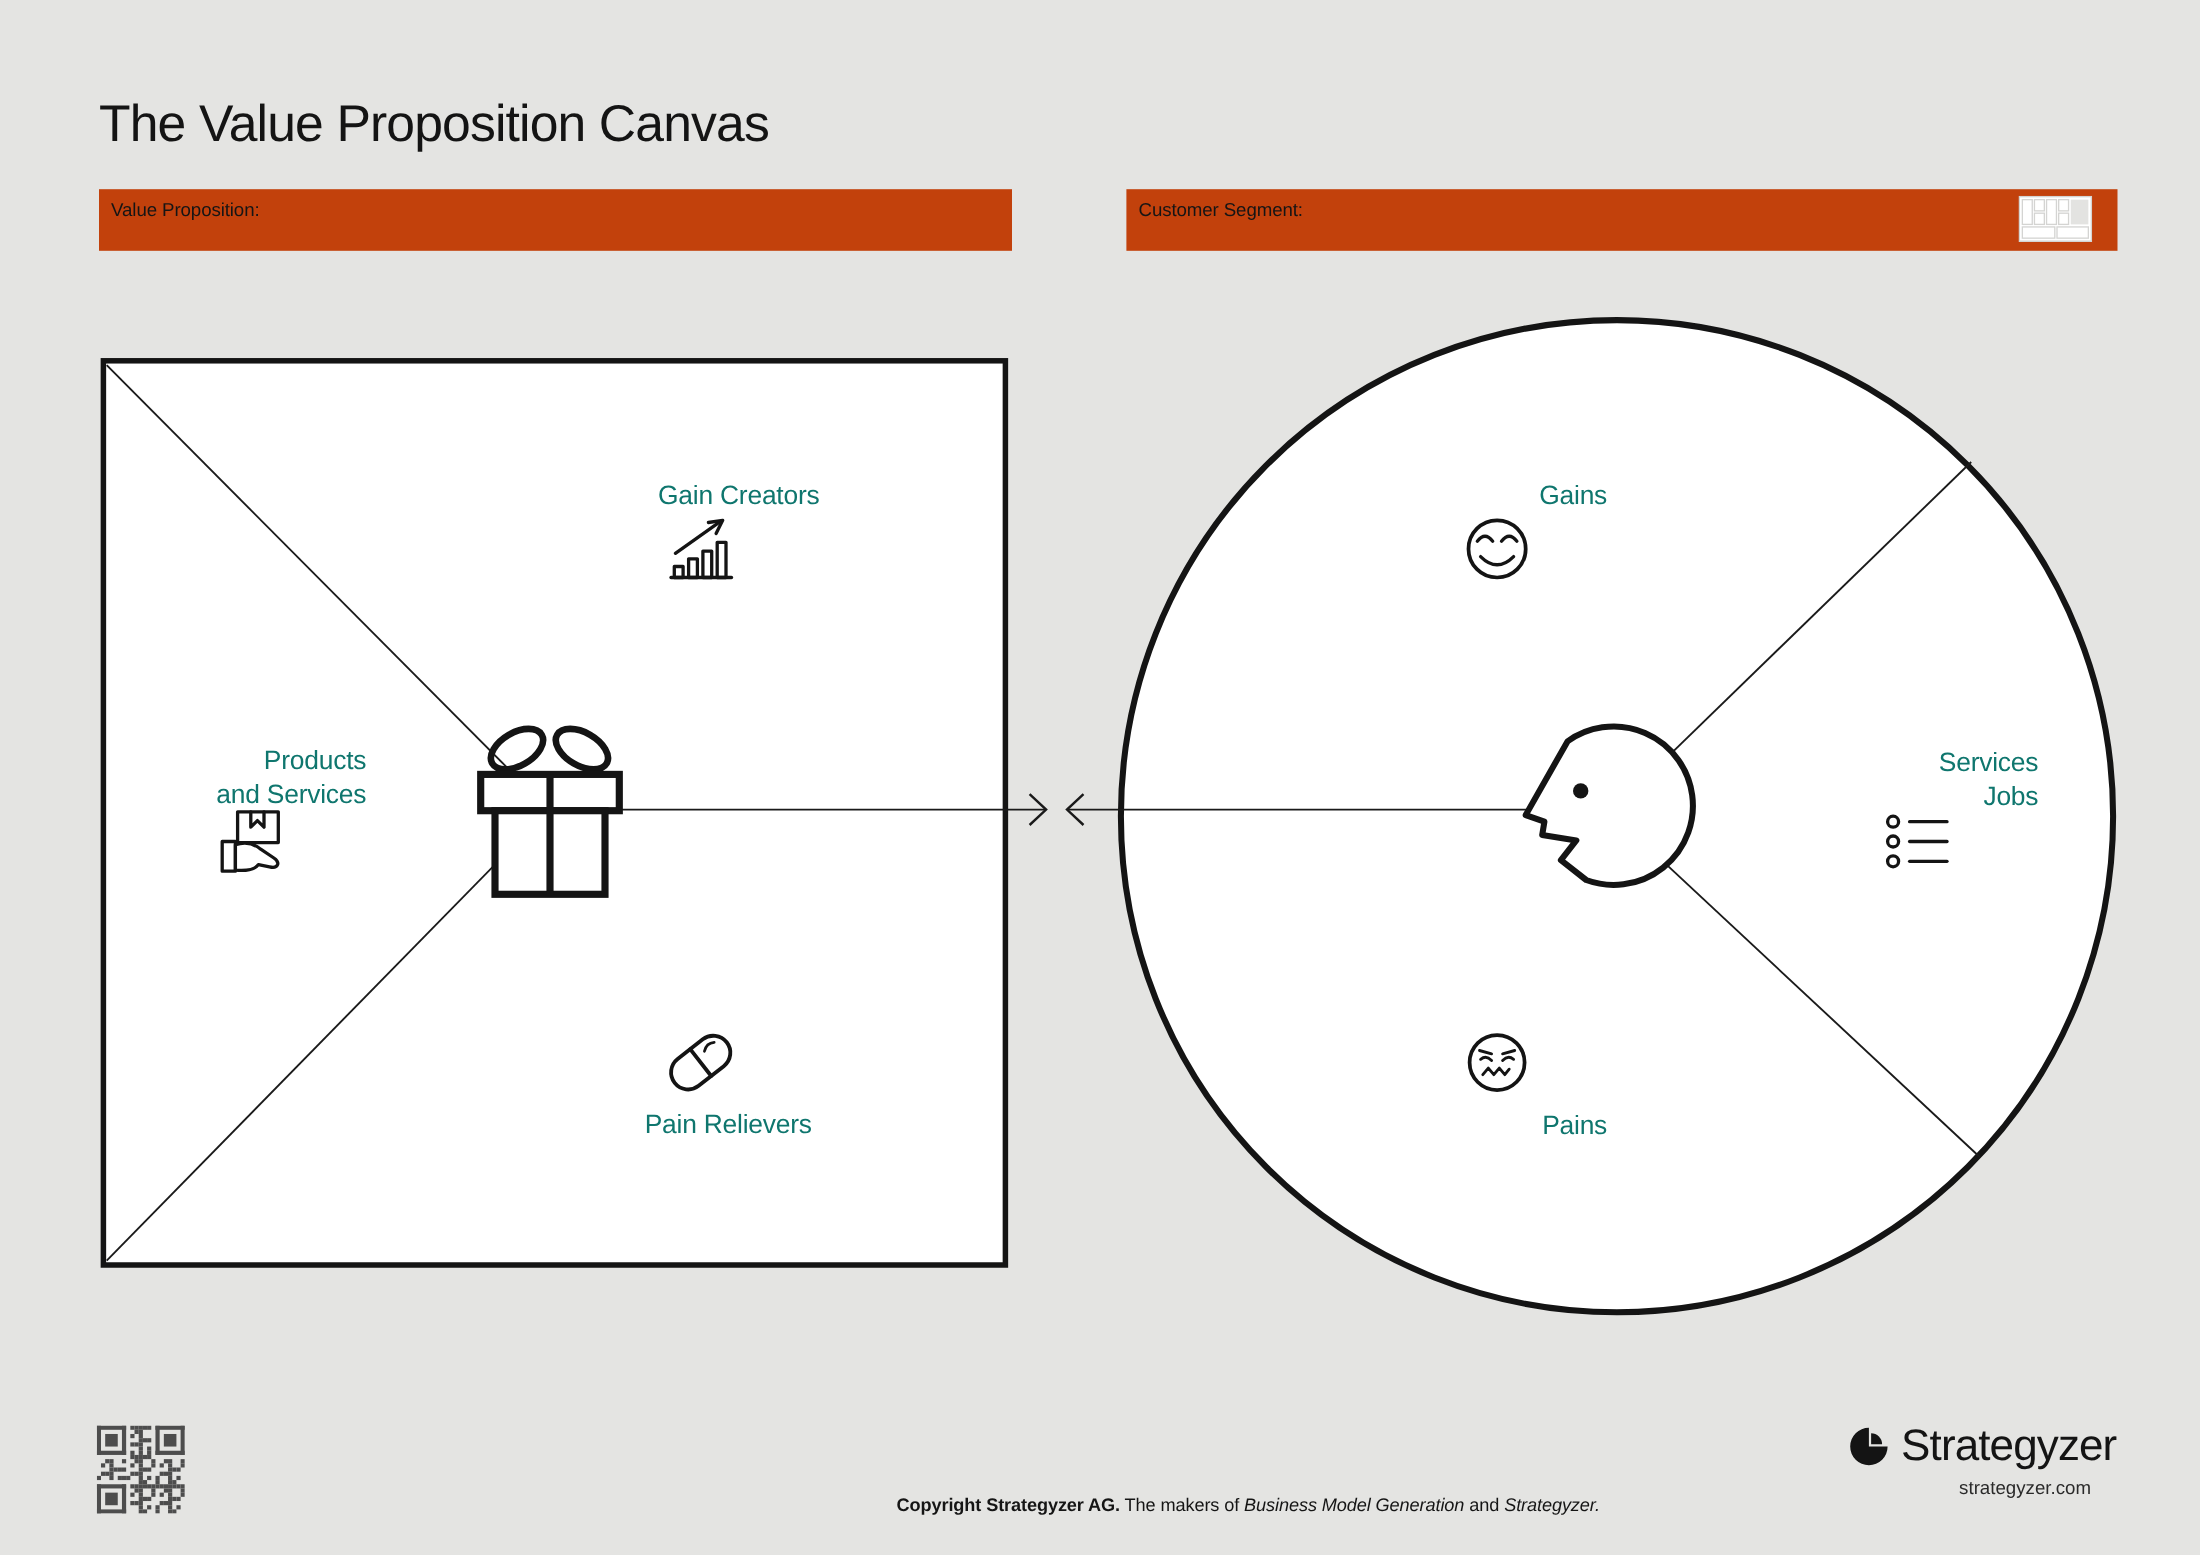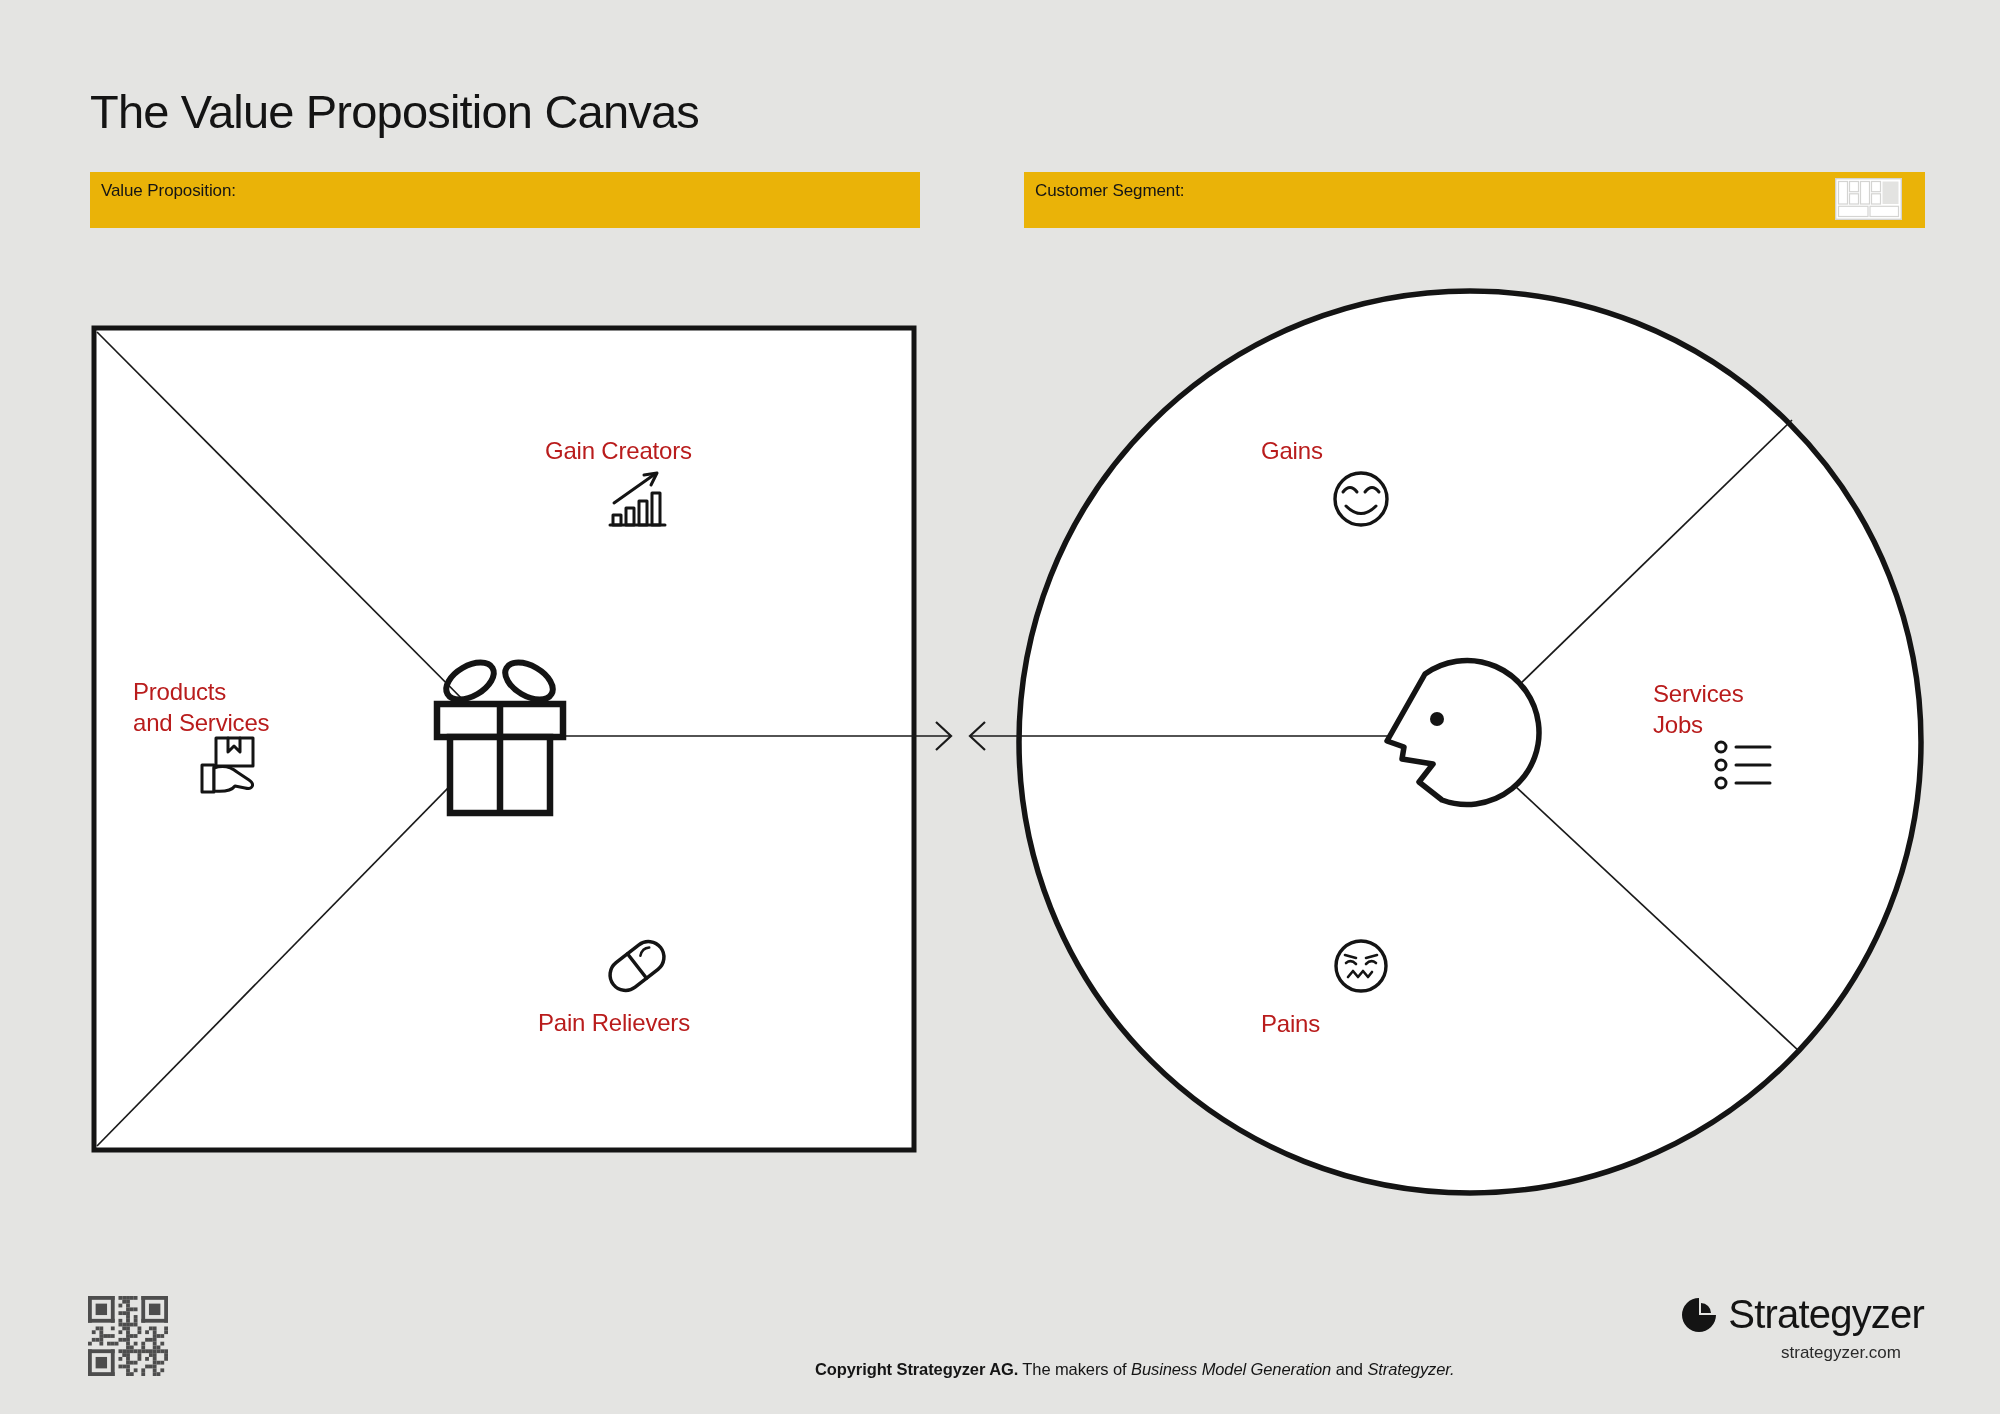--- a/index.html
+++ b/index.html
@@ -5,24 +5,24 @@
   html,body{margin:0;padding:0;}
   body{
     width:2000px;height:1414px;position:relative;overflow:hidden;
     background:#e4e4e2;color:#151515;
     font-family:"Liberation Sans","DejaVu Sans",sans-serif;
   }
   .abs{position:absolute;}
   .page-title{
     left:90px;top:84px;font-size:47px;font-weight:500;letter-spacing:-0.8px;color:#141414;
   }
-  .field{background:#eab308;}
+  .field{background:#c2410c;}
   .field-label{font-size:17px;padding:9px 11px;letter-spacing:-0.1px;}
   .section-label{
-    font-size:24px;font-weight:500;text-align:left;line-height:31px;letter-spacing:-0.2px;color:#b91c1c;
+    font-size:24px;font-weight:500;text-align:right;line-height:31px;letter-spacing:-0.2px;color:#0f766e;
   }
   #diagram{left:0;top:0;}
   .tagline{left:180px;top:1302px;font-size:23.5px;line-height:31px;letter-spacing:-0.2px;}
   .copyright{left:770px;top:1360px;font-size:16.5px;letter-spacing:-0.1px;white-space:nowrap;margin-left:45px;}
   .copyright b{font-weight:bold;}
   .copyright i{font-style:italic;}
   .brand{right:76px;top:1292px;display:flex;align-items:center;gap:11px;}
   .brand-name{font-size:40px;font-weight:500;letter-spacing:-0.8px;color:#141414;}
   .brand-url{right:99px;top:1343px;font-size:17px;color:#2a2a2a;text-align:right;}
   svg{display:block;}

